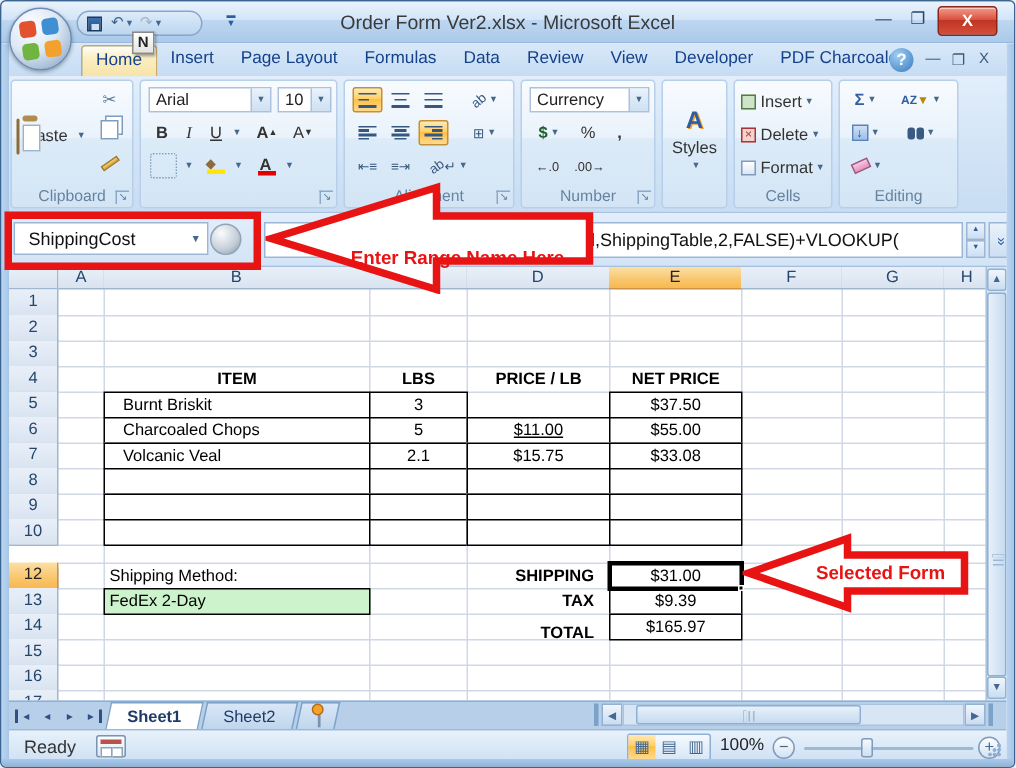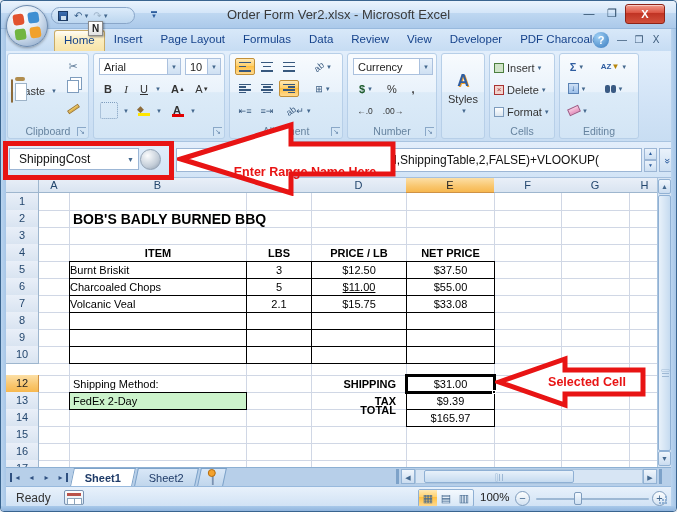--- a/index.html
+++ b/index.html
@@ -94,21 +94,21 @@
   .colhdr,.rowhdr{position:absolute;background:linear-gradient(#e9eff8,#d9e4f1);border-right:1px solid #9eb6ce;border-bottom:1px solid #9eb6ce;
     font-size:11px;color:#24476e;text-align:center;line-height:15px;}
   .colhdr.sel,.rowhdr.sel{background:linear-gradient(#fcdfa6,#f9c66d 60%,#f7b84f);color:#222;border-color:#cf9245;}
   .rowhdr{line-height:16px;}
   .gl{position:absolute;background:#d0d7e5;}
   .cell{position:absolute;font-size:11px;color:#000;white-space:nowrap;overflow:visible;}
   .cell.b{font-weight:bold;}
   .cell.c{text-align:center;}
   .cell.r{text-align:right;padding-right:10px;}
   .cell.l{padding-left:3px;}
-  .cell.li{padding-left:0;}
+  .cell.li{padding-left:12px;}
   .cell.big{font-size:14px;}
   .cell.tbl{border:1px solid #000;background:#fff;z-index:2;}
   .cell.green{background:#ccf3cb;}
   .cell.selcell{border:3px solid #000;z-index:3;background:#fff;}
   .fillhandle{position:absolute;right:-3px;bottom:-3px;width:4px;height:4px;background:#000;border:1px solid #fff;}
 
   .vscroll{position:absolute;right:5px;top:177px;width:14px;height:289px;background:#d7e5f4;border-left:1px solid #aac4de;}
   .sbtn{position:absolute;left:0;width:13px;background:linear-gradient(#f0f6fc,#cadcf0);border:1px solid #92b2d4;border-radius:2px;color:#44688e;font-size:7px;text-align:center;}
   .vthumb{position:absolute;left:0;top:17px;width:13px;height:256px;background:linear-gradient(90deg,#e8f1fa,#c6dbf0);border:1px solid #8fb0d4;border-radius:2px;}
   .vthumb::after{content:"";position:absolute;left:3px;top:174px;width:7px;height:1px;box-shadow:0 0 0 .5px #9db8d4,0 3px 0 0 #9db8d4,0 6px 0 0 #9db8d4;}
@@ -444,28 +444,26 @@
       <div class="gl" style="left: 33px; top: 134px; width: 620px; height: 1px;"></div>
       <div class="gl" style="left: 33px; top: 151px; width: 620px; height: 1px;"></div>
       <div class="gl" style="left: 33px; top: 168px; width: 620px; height: 1px;"></div>
       <div class="gl" style="left: 33px; top: 185px; width: 620px; height: 1px;"></div>
       <div class="gl" style="left: 33px; top: 197px; width: 620px; height: 1px;"></div>
       <div class="gl" style="left: 33px; top: 214px; width: 620px; height: 1px;"></div>
       <div class="gl" style="left: 33px; top: 231px; width: 620px; height: 1px;"></div>
       <div class="gl" style="left: 33px; top: 248px; width: 620px; height: 1px;"></div>
       <div class="gl" style="left: 33px; top: 265px; width: 620px; height: 1px;"></div>
       <div class="gl" style="left: 33px; top: 282px; width: 620px; height: 1px;"></div>
-      <div class="cell b big l" style="left: 64px; top: 33px; width: 176px; height: 16px; line-height: 16px;">BOB'S BADLY BURNED BBQ</div>
       <div class="cell b c" style="left: 64px; top: 67px; width: 176px; height: 16px; line-height: 16px;">ITEM</div>
       <div class="cell b c" style="left: 241px; top: 67px; width: 64px; height: 16px; line-height: 16px;">LBS</div>
       <div class="cell b c" style="left: 306px; top: 67px; width: 94px; height: 16px; line-height: 16px;">PRICE / LB</div>
       <div class="cell b c" style="left: 401px; top: 67px; width: 87px; height: 16px; line-height: 16px;">NET PRICE</div>
       <div class="cell tbl li" style="left: 63px; top: 83px; width: 178px; height: 18px; line-height: 16px;">Burnt Briskit</div>
       <div class="cell tbl c" style="left: 240px; top: 83px; width: 66px; height: 18px; line-height: 16px;">3</div>
-      <div class="cell tbl c" style="left: 305px; top: 83px; width: 96px; height: 18px; line-height: 16px;">$12.50</div>
       <div class="cell tbl c" style="left: 400px; top: 83px; width: 89px; height: 18px; line-height: 16px;">$37.50</div>
       <div class="cell tbl li" style="left: 63px; top: 100px; width: 178px; height: 18px; line-height: 16px;">Charcoaled Chops</div>
       <div class="cell tbl c" style="left: 240px; top: 100px; width: 66px; height: 18px; line-height: 16px;">5</div>
       <div class="cell tbl c" style="left: 305px; top: 100px; width: 96px; height: 33px; line-height: 16px; text-decoration: underline;">$11.00</div>
       <div class="cell tbl c" style="left: 400px; top: 100px; width: 89px; height: 18px; line-height: 16px;">$55.00</div>
       <div class="cell tbl li" style="left: 63px; top: 117px; width: 178px; height: 18px; line-height: 16px;">Volcanic Veal</div>
       <div class="cell tbl c" style="left: 240px; top: 117px; width: 66px; height: 18px; line-height: 16px;">2.1</div>
       <div class="cell tbl c" style="left: 305px; top: 117px; width: 96px; height: 18px; line-height: 16px;">$15.75</div>
       <div class="cell tbl c" style="left: 400px; top: 117px; width: 89px; height: 18px; line-height: 16px;">$33.08</div>
       <div class="cell tbl" style="left: 63px; top: 134px; width: 178px; height: 18px; line-height: 16px;"></div>
@@ -479,21 +477,21 @@
       <div class="cell tbl" style="left: 63px; top: 168px; width: 178px; height: 18px; line-height: 16px;"></div>
       <div class="cell tbl" style="left: 240px; top: 168px; width: 66px; height: 18px; line-height: 16px;"></div>
       <div class="cell tbl" style="left: 305px; top: 168px; width: 96px; height: 18px; line-height: 16px;"></div>
       <div class="cell tbl" style="left: 400px; top: 168px; width: 89px; height: 18px; line-height: 16px;"></div>
       <div class="cell l" style="left: 64px; top: 198px; width: 176px; height: 16px; line-height: 16px;">Shipping Method:</div>
       <div class="cell b r" style="left: 306px; top: 198px; width: 94px; height: 16px; line-height: 16px;">SHIPPING</div>
       <div class="cell c selcell" style="left: 399px; top: 196px; width: 91px; height: 20px; line-height: 15px;">$31.00<span class="fillhandle"></span></div>
       <div class="cell tbl green l" style="left: 63px; top: 214px; width: 178px; height: 18px; line-height: 16px;">FedEx 2-Day</div>
       <div class="cell b r" style="left: 306px; top: 215px; width: 94px; height: 16px; line-height: 16px;">TAX</div>
       <div class="cell tbl c" style="left: 400px; top: 214px; width: 89px; height: 18px; line-height: 16px;">$9.39</div>
-      <div class="cell b r" style="left: 306px; top: 224px; width: 94px; height: 16px; line-height: 16px;">TOTAL</div>
+      <div class="cell b r" style="left: 306px; top: 236px; width: 94px; height: 16px; line-height: 16px;">TOTAL</div>
       <div class="cell tbl c" style="left: 400px; top: 231px; width: 89px; height: 18px; line-height: 16px;">$165.97</div>
     </div>
 
   <div class="vscroll">
     <div class="sbtn" style="top:1px;height:15px;line-height:14px;">▲</div>
     <div class="vthumb"></div>
     <div class="sbtn" style="bottom:1px;height:15px;line-height:14px;">▼</div>
   </div>
 
   <div class="tabbar">
@@ -545,15 +543,15 @@
   <div class="edge r"></div>
 
   <div class="redrect"></div>
   <svg class="abs ann" style="left:176px;top:120px;" width="220" height="75">
     <polygon points="4,38 114,4 114,23 216,23 216,53 114,53 114,72" fill="#ffffff" stroke="#e81414" stroke-width="5" stroke-linejoin="miter"></polygon>
   </svg>
   <div class="ann-text" style="left:222px;top:164px;width:164px;">Enter Range Name Here</div>
   <svg class="abs ann" style="left:494px;top:354px;" width="152" height="54">
     <polygon points="4,27 70,4 70,15 148,15 148,39 70,39 70,50" fill="#ffffff" stroke="#e81414" stroke-width="5" stroke-linejoin="miter"></polygon>
   </svg>
-  <div class="ann-text" style="left:536px;top:374px;width:100px;">Selected Cell</div>
+  <div class="ann-text" style="left:536px;top:374px;width:100px;">Selected Form</div>
 
 </div>
 
 </body></html>

